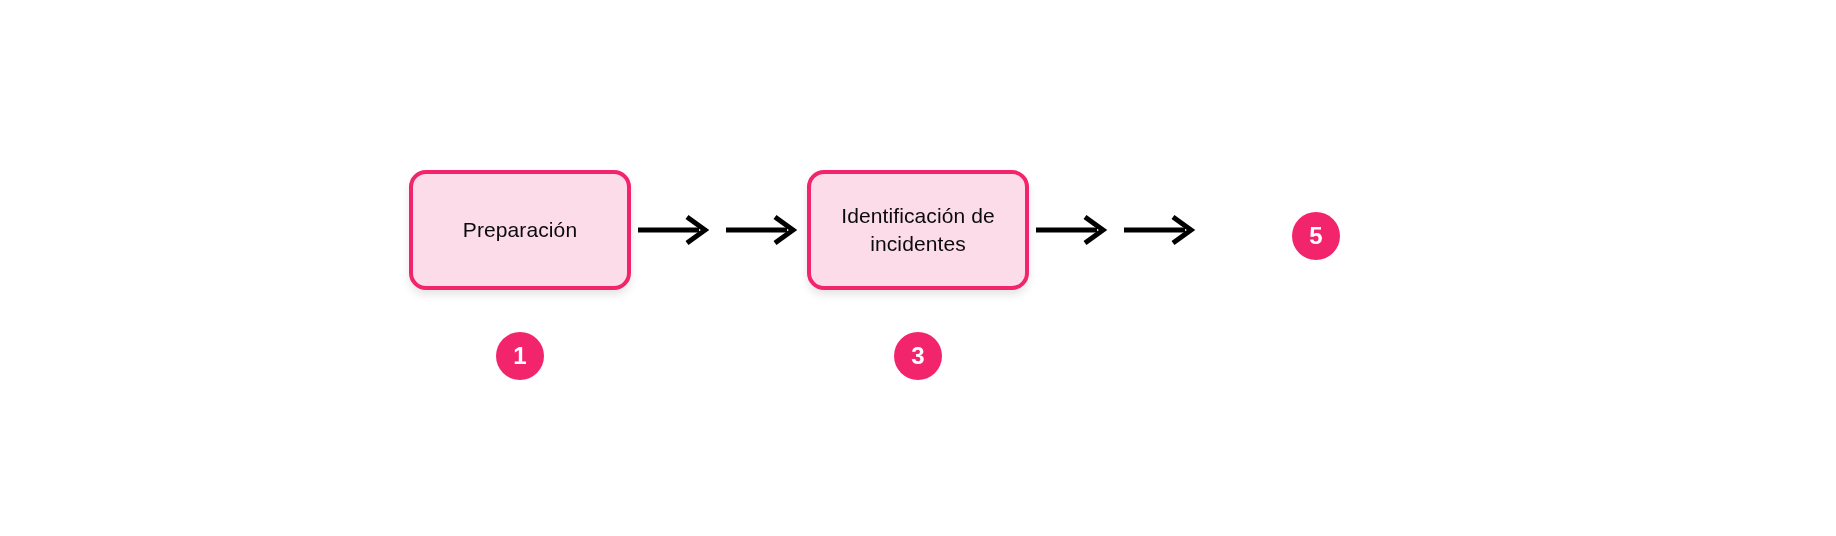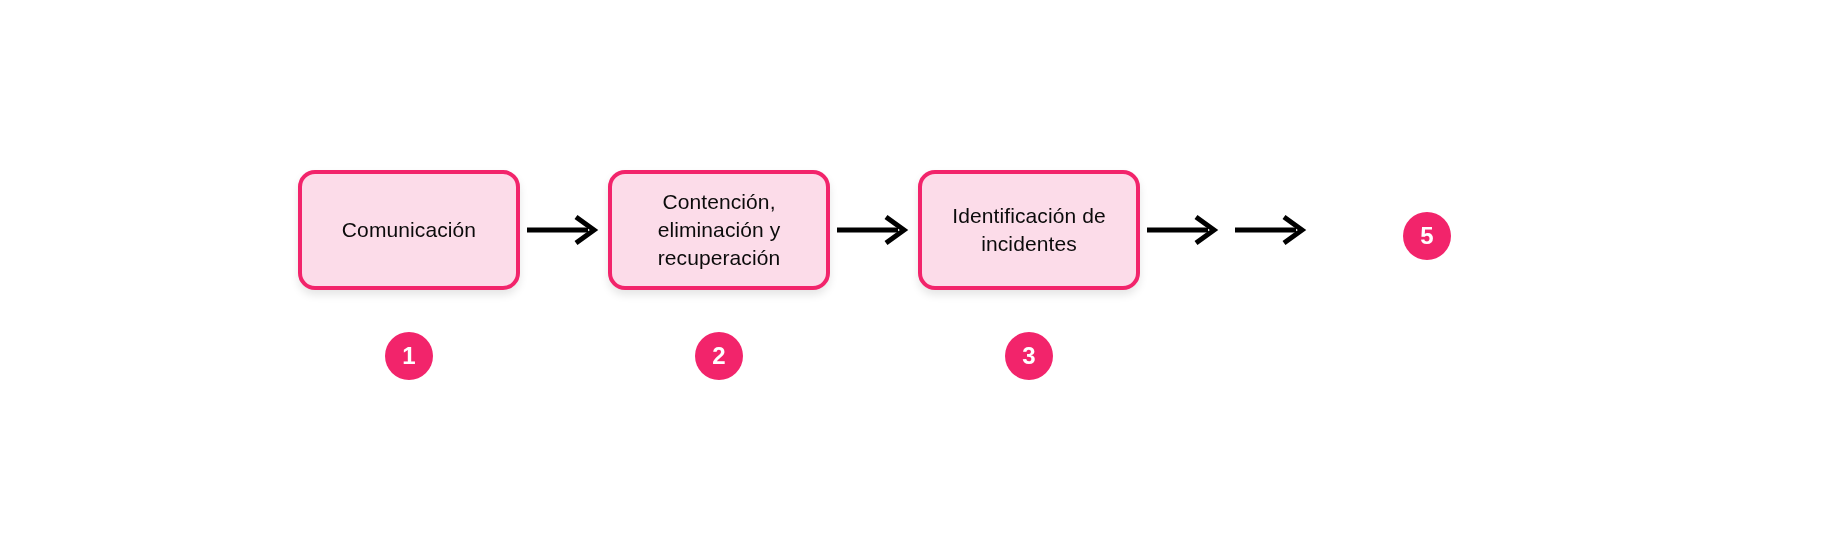--- a/index.html
+++ b/index.html
@@ -99,44 +99,34 @@
   }
 </style>
 </head>
 <body>
 
 <div id="flow-canvas">
   <div class="flow-row">
 
     <div class="step-group">
       <div class="step-box">
-        <span class="step-label">Comunicación</span>
+        <span class="step-label">Preparación</span>
       </div>
       <div class="step-badge">
         <span>1</span>
       </div>
     </div>
 
     <div class="connector">
       <svg width="76" height="34" viewBox="0 0 76 34" aria-hidden="true">
         <line x1="1" y1="17" x2="62" y2="17" stroke="#000000" stroke-width="5" stroke-linecap="butt"></line>
         <polyline points="50,4 68,17 50,30" fill="none" stroke="#000000" stroke-width="5" stroke-linecap="butt" stroke-linejoin="miter"></polyline>
       </svg>
     </div>
 
-    <div class="step-group">
-      <div class="step-box">
-        <span class="step-label">Contención,
-eliminación y
-recuperación</span>
-      </div>
-      <div class="step-badge">
-        <span>2</span>
-      </div>
-    </div>
 
     <div class="connector">
       <svg width="76" height="34" viewBox="0 0 76 34" aria-hidden="true">
         <line x1="1" y1="17" x2="62" y2="17" stroke="#000000" stroke-width="5" stroke-linecap="butt"></line>
         <polyline points="50,4 68,17 50,30" fill="none" stroke="#000000" stroke-width="5" stroke-linecap="butt" stroke-linejoin="miter"></polyline>
       </svg>
     </div>
 
     <div class="step-group">
       <div class="step-box">

